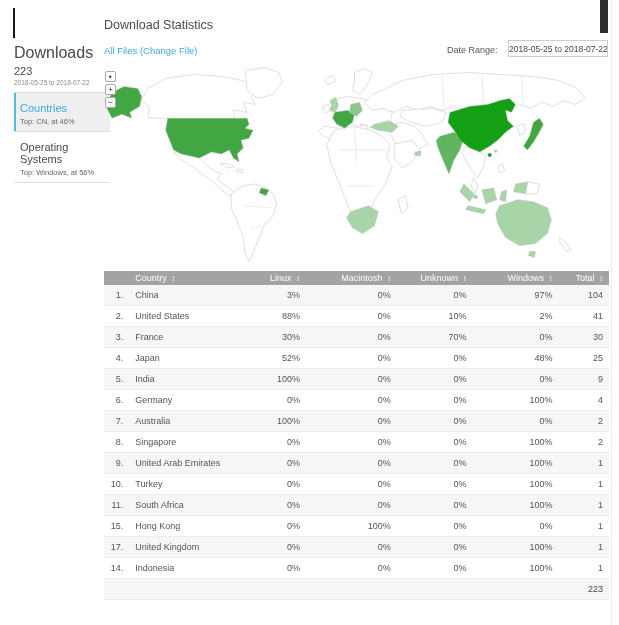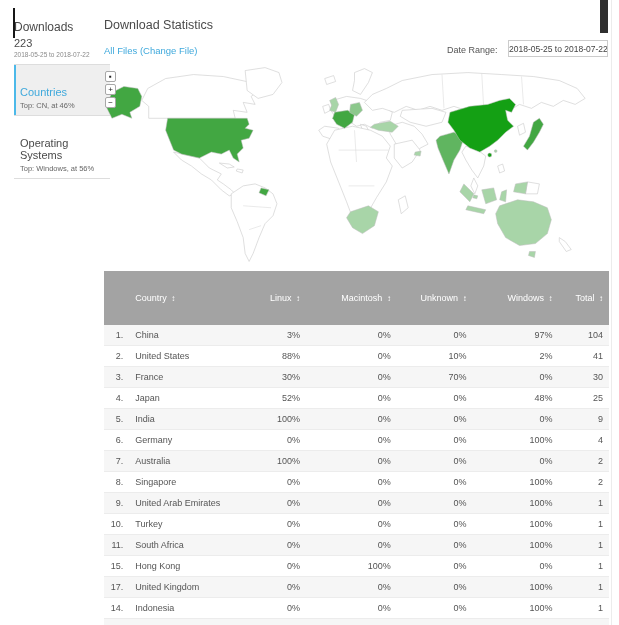--- a/index.html
+++ b/index.html
@@ -7,24 +7,24 @@
   body { font-family:"Liberation Sans", sans-serif; }
   .page { position:relative; width:619px; height:625px; background:#fff; overflow:hidden; }
 
   
   .caret-artifact { position:absolute; left:13px; top:8px; width:2px; height:30px; background:#161616; }
   .scroll-track { position:absolute; left:611px; top:0; width:1px; height:625px; background:#ececec; }
   .scroll-thumb { position:absolute; left:600px; top:0; width:8px; height:33px; background:#2f2f2f; }
 
   
   .sidebar { position:absolute; left:14px; top:20px; width:96px; border-bottom:1px solid #ddd; }
-  .sb-title { font-size:12px; color:#4a4a4a; }
+  .sb-title { font-size:16px; color:#4a4a4a;margin-top:24px; }
   .sb-count { font-size:11px; color:#4a4a4a; margin-top:3px; }
   .sb-range { font-size:6.5px; color:#8a8a8a; margin:2px 0 6px; white-space:nowrap; }
-  .sb-item { border-top:1px solid #ddd; padding:21px 4px 5px 6px; cursor:pointer; }
+  .sb-item { border-top:1px solid #ddd; padding:9px 4px 5px 6px; cursor:pointer; }
   .sb-item.active { background:#efefef; box-shadow:inset 2px 0 0 #4cb9e9; }
   .sb-item .lbl { font-size:11px; color:#4a4a4a; }
   .sb-item.active .lbl { color:#3fa9dc; }
   .sb-sub { font-size:7.5px; color:#666; margin-top:3px; white-space:nowrap; }
 
   
   .main { position:absolute; left:104px; top:18px; width:505px; }
   .main-title { font-size:12.5px; font-weight:normal; color:#4a4a4a; }
   .sub-row { position:relative; height:28px; margin-top:5px; }
   .files-link { position:absolute; left:0; top:8px; font-size:9.5px; color:#3fa9dc; cursor:pointer; }
@@ -47,21 +47,21 @@
   
   .os-row { text-align:right; height:22px; margin:1px 0 3px; }
   .os-label { font-size:8.5px; color:#555; margin-right:7px; vertical-align:middle; }
   .select { display:inline-block; width:96px; height:18px; border:1px solid #bbb; background:#fff;
             font-size:9px; color:#333; line-height:16px; text-align:left; padding:0 6px; position:relative;
             vertical-align:middle; cursor:pointer; }
   .select .arr { position:absolute; right:5px; top:1px; font-size:6px; color:#444; }
 
   
   table.stats { width:100%; border-collapse:collapse; font-size:9px; color:#555; table-layout:fixed; }
-  table.stats th { background:#a3a3a3; color:#fff; font-weight:normal; padding:22px 6px; font-size:9px; cursor:pointer; }
+  table.stats th { background:#a3a3a3; color:#fff; font-weight:normal; padding:2px 6px; font-size:9px; cursor:pointer; }
   th.h-num { text-align:right; }
   th.h-country { text-align:left; }
   .sort { font-size:8px; margin-left:2px; }
   table.stats tbody td { padding:5px 6px; border-bottom:1px solid #ececec; overflow:hidden; white-space:nowrap; }
   table.stats tbody tr:nth-child(odd) { background:#f6f6f6; }
   td.col-rank { text-align:right; padding-right:2px; }
   td.col-country { text-align:left;margin-top:14px; }
   td.col-linux, td.col-macintosh, td.col-unknown, td.col-windows, td.col-total { text-align:right; }
   tr.total-row { background:#f2f2f2; }
   tr.total-row td { padding:6px; border-bottom:1px solid #e4e4e4; text-align:right; color:#444; }

